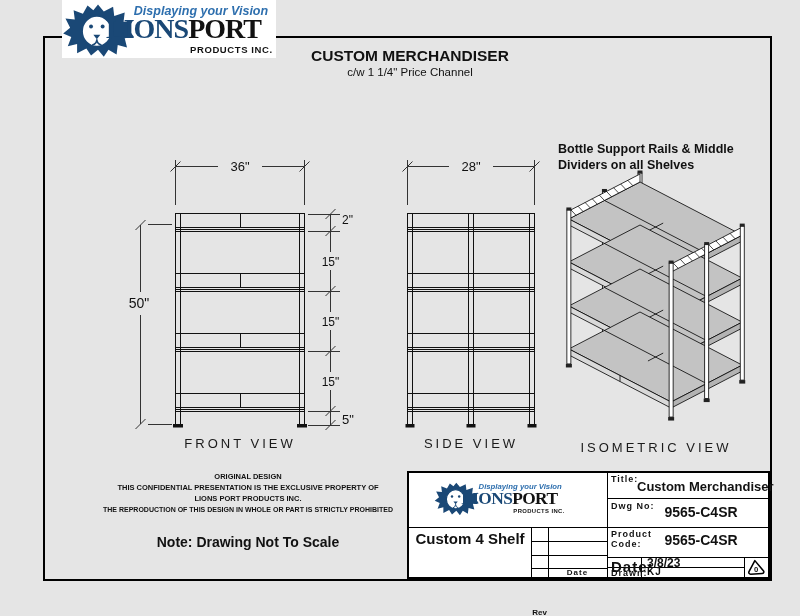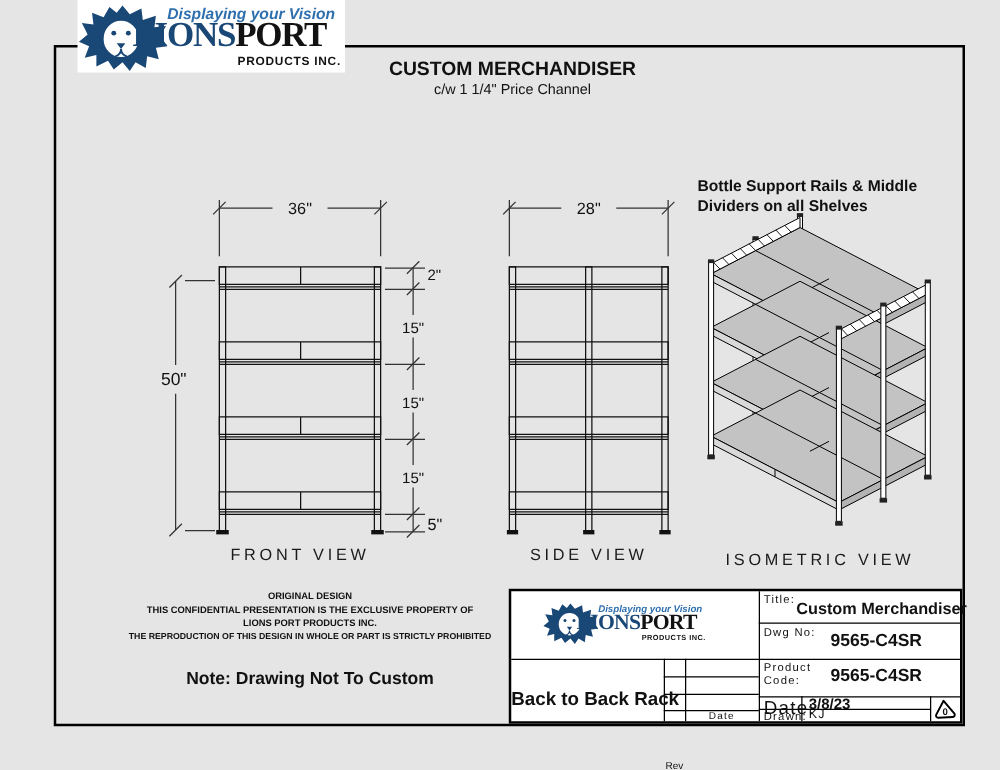--- a/index.html
+++ b/index.html
@@ -18,21 +18,21 @@
   .hdr-title{font-weight:bold;font-size:15.5px;text-align:center;}
   .hdr-sub{font-size:11.5px;text-align:center;}
   .shelf-note{font-weight:bold;font-size:12.5px;line-height:16px;white-space:nowrap;}
   
   .legal{font-weight:bold;font-size:7.5px;line-height:11px;text-align:center;}
   .legal .l4{font-size:7px;}
   .scale-note{font-weight:bold;font-size:14px;text-align:center;}
   
   #tblock{left:407px;top:471px;width:359px;height:104px;border:2px solid #000;background:#fff;}
   #tblock .tl{position:absolute;background:#000;}
-  .hand{letter-spacing:1px;color:#111;}
+  .hand{letter-spacing:1px;color:#111;font-weight:bold;}
   .tb-txt{position:absolute;white-space:nowrap;}
   svg text{font-family:"Liberation Sans",sans-serif;}
 </style>
 </head>
 <body>
 
 <div id="sheet">
 
   <div class="abs" id="page-border"></div>
 
@@ -233,21 +233,21 @@
   <svg class="abs" style="left:552px;top:438px;" width="218" height="20" viewBox="0 0 218 20">
     <text x="104" y="14" text-anchor="middle" font-size="13" letter-spacing="3" fill="#1a1a1a">ISOMETRIC VIEW</text>
   </svg>
 
   <div class="abs legal" style="left:78px;top:471px;width:340px;">
     <div>ORIGINAL DESIGN</div>
     <div>THIS CONFIDENTIAL PRESENTATION IS THE EXCLUSIVE PROPERTY OF</div>
     <div>LIONS PORT PRODUCTS INC.</div>
     <div class="l4">THE REPRODUCTION OF THIS DESIGN IN WHOLE OR PART IS STRICTLY PROHIBITED</div>
   </div>
-  <div class="abs scale-note" style="left:78px;top:534px;width:340px;">Note: Drawing Not To Custom</div>
+  <div class="abs scale-note" style="left:78px;top:534px;width:340px;">Note: Drawing Not To Scale</div>
 
   <div class="abs" id="tblock">
 
     <div class="tl" style="left:198px;top:0;width:1px;height:104px;"></div>
     <div class="tl" style="left:0;top:54px;width:359px;height:1px;"></div>
     <div class="tl" style="left:122px;top:54px;width:1px;height:50px;"></div>
     <div class="tl" style="left:122px;top:68px;width:76px;height:1px;"></div>
     <div class="tl" style="left:122px;top:82px;width:76px;height:1px;"></div>
     <div class="tl" style="left:122px;top:95px;width:76px;height:1px;"></div>
     <div class="tl" style="left:139px;top:54px;width:1px;height:50px;"></div>
@@ -266,21 +266,21 @@
         <path d="M27 27 L33 27 L30 31 Z" fill="#1a4876"></path>
         <path d="M30 31 Q30 35 26 36 M30 31 Q30 35 34 36" fill="none" stroke="#1a4876" stroke-width="1.3"></path>
       </svg>
       <div class="tagline" style="left:66px;top:4px;width:146px;color:#2e6fae;">Displaying your Vision</div>
       <div class="wordmark" style="left:44px;top:15px;">
         <span style="color:#1a4876;">LIONS</span><span style="color:#121212;">PORT</span>
       </div>
       <div class="products" style="left:128px;top:44px;">PRODUCTS INC.</div>
     </div>
 
-    <div class="tb-txt" style="left:0;top:78px;width:122px;text-align:center;font-weight:bold;font-size:15px;">Back to Back Rack</div>
+    <div class="tb-txt" style="left:0;top:57px;width:122px;text-align:center;font-weight:bold;font-size:15px;">Custom 4 Shelf</div>
 
     <div class="tb-txt hand" style="left:122px;top:95px;width:17px;text-align:center;font-size:8px;letter-spacing:0;margin-top:40px;">Rev</div>
     <div class="tb-txt hand" style="left:139px;top:95px;width:59px;text-align:center;font-size:8px;">Date</div>
 
     <div class="tb-txt hand" style="left:202px;top:1px;font-size:9px;">Title:</div>
     <div class="tb-txt" style="left:228px;top:6px;width:131px;text-align:center;font-weight:bold;font-size:13px;">Custom Merchandiser</div>
 
     <div class="tb-txt hand" style="left:202px;top:28px;font-size:9px;">Dwg No:</div>
     <div class="tb-txt" style="left:232px;top:31px;width:120px;text-align:center;font-weight:bold;font-size:14px;">9565-C4SR</div>
 

